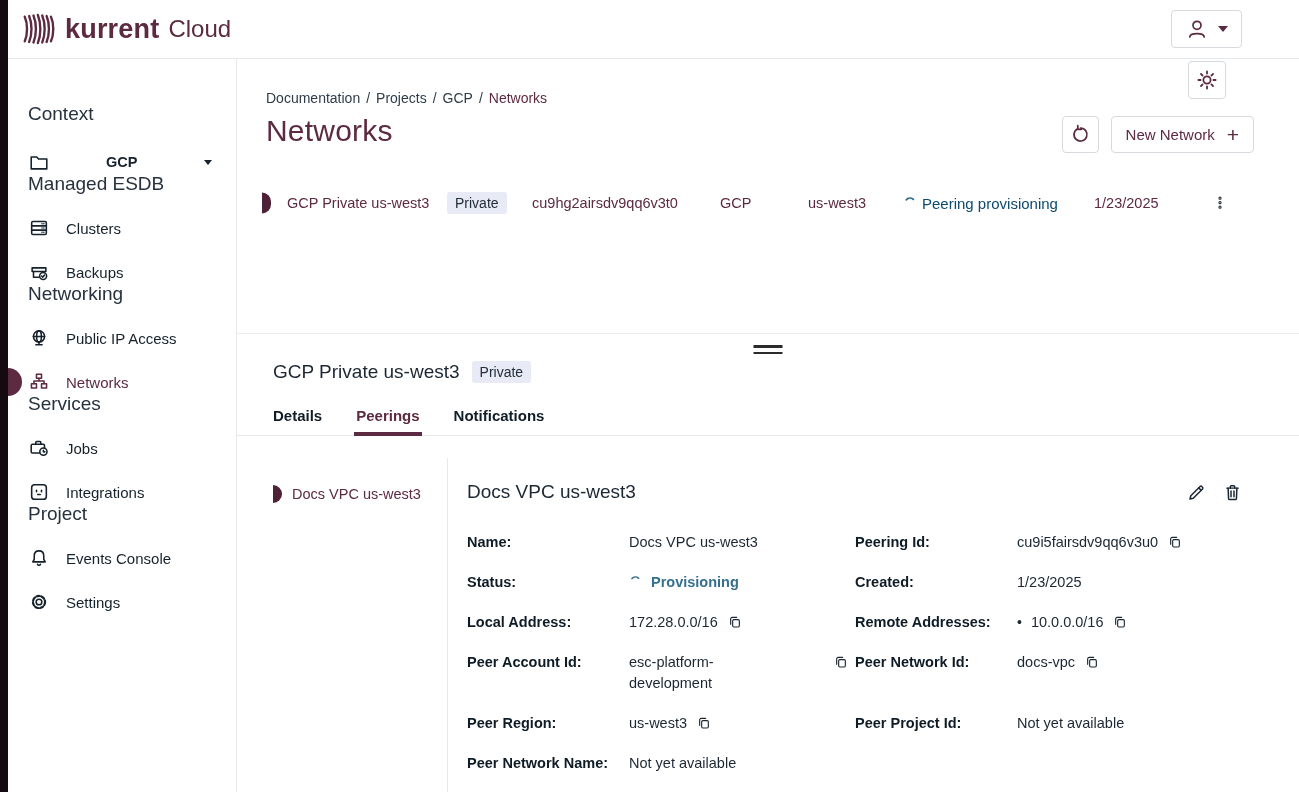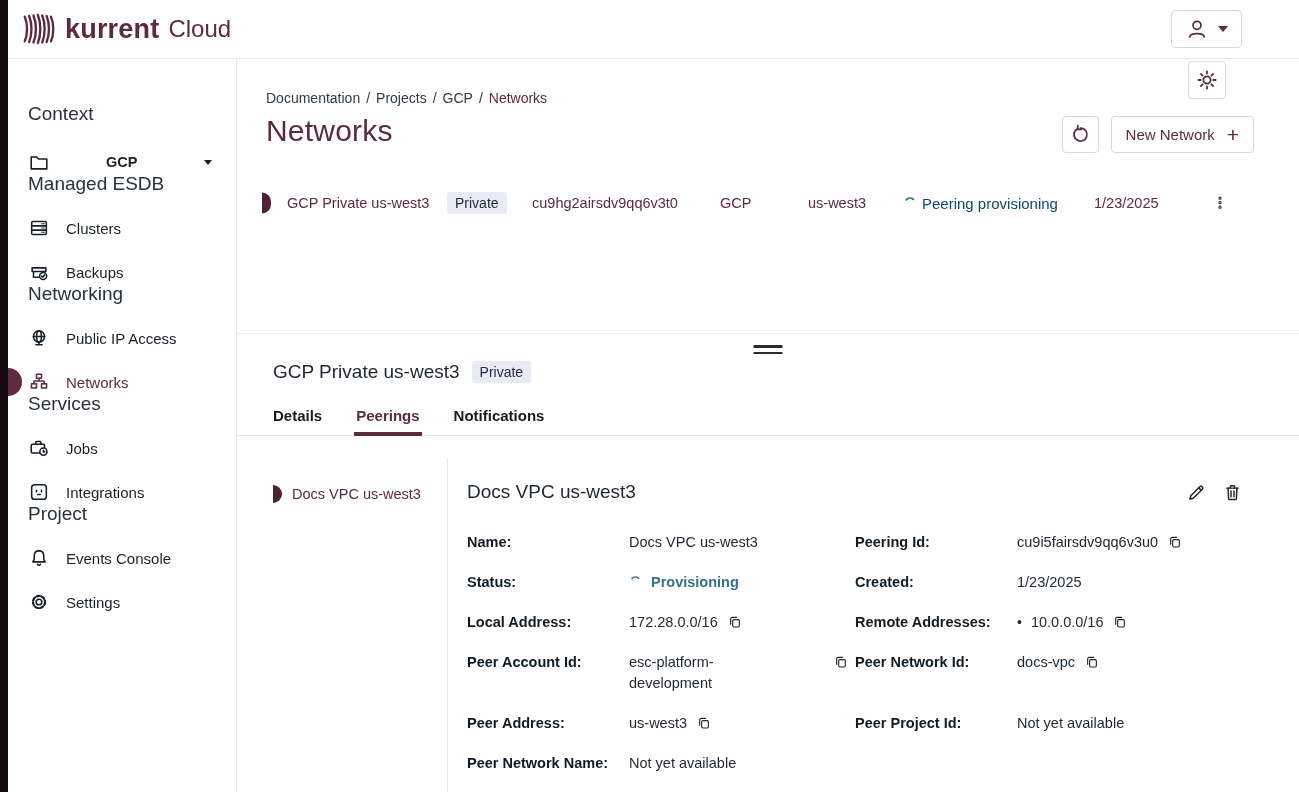--- a/index.html
+++ b/index.html
@@ -442,21 +442,21 @@
                         <rect x="8.5" y="8.5" width="10" height="11" rx="1.8"></rect>
                         <path d="M5.5 15.5 v-8.2 a2.3 2.3 0 0 1 2.3-2.3 h6.7"></path>
                       </svg>
                   </span>
                 </div>
               </div>
             </div>
 
             <div class="frow">
               <div class="fpair">
-                <div class="flabel">Peer Address:</div>
+                <div class="flabel">Peer Region:</div>
                 <div class="fvalue">
                   <span>us-west3</span>
                   <span class="copy-icon">
                     <svg width="16" height="16" viewBox="0 0 24 24" class="icon-stroke">
                         <rect x="8.5" y="8.5" width="10" height="11" rx="1.8"></rect>
                         <path d="M5.5 15.5 v-8.2 a2.3 2.3 0 0 1 2.3-2.3 h6.7"></path>
                       </svg>
                   </span>
                 </div>
               </div>

